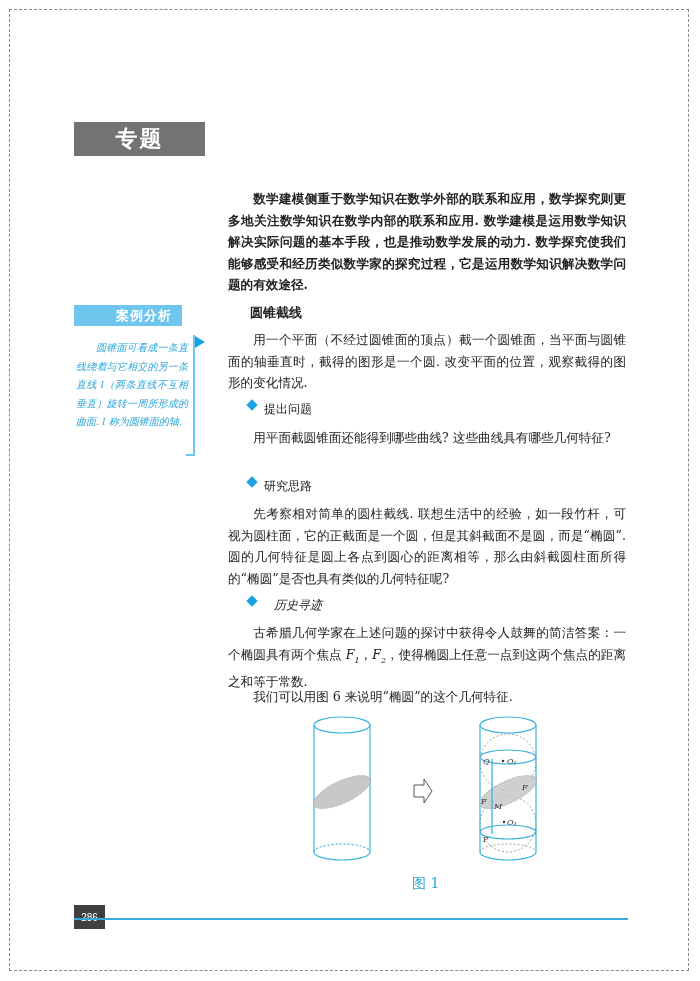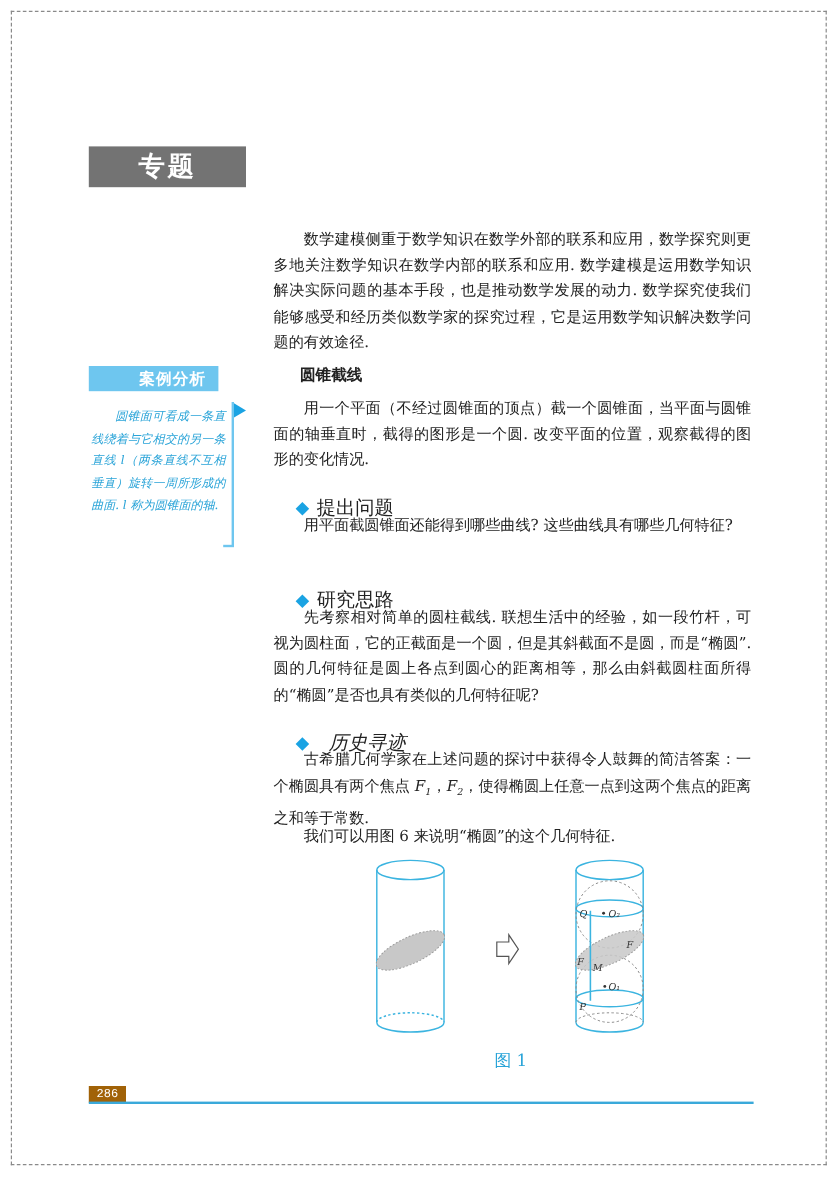--- a/index.html
+++ b/index.html
@@ -10,49 +10,49 @@
   .header { position:absolute; left:74px; top:122px; width:554px; height:34px; display:flex; }
   .header-tag { width:131px; background:#737373; color:#fff; display:flex; align-items:center; justify-content:center;
          font-size:22px; font-weight:bold; letter-spacing:2px; }
   .header-title { flex:1; background:#c9e8f8; display:flex; align-items:center; padding-left:22px;
          font-size:22px; font-weight:bold; color:#1a1a1a; letter-spacing:1px; }
   .para { position:absolute; left:228px; width:398px; font-size:12.6px; line-height:21.5px;
          text-align:justify; margin:0; }
   .indent { text-indent:2em; }
   .section-title { position:absolute; left:250px; font-size:13px; font-weight:bold;
          font-family:"DejaVu Sans","Liberation Sans",sans-serif; }
-  .subhead { position:absolute; left:248px; font-size:16px; display:flex; align-items:center; gap:6px;margin-top:12px; }
+  .subhead { position:absolute; left:248px; font-size:12px; display:flex; align-items:flex-start; gap:6px; }
   .diamond { width:8px; height:8px; background:#1aa3e3; transform:rotate(45deg); display:inline-block; margin-right:2px; }
   .side-tag { position:absolute; left:74px; top:305px; width:108px; height:21px; background:#6ec6ef;
          color:#fff; font-family:"DejaVu Sans","Liberation Sans",sans-serif; font-size:13px; font-weight:bold;
          display:flex; align-items:center; justify-content:flex-end; padding-right:10px; box-sizing:border-box; letter-spacing:1px; }
   .side-note { position:absolute; left:76px; top:339px; width:112px; font-size:10px; line-height:18.5px;
          color:#2aa4d8; font-style:italic; text-align:justify; text-indent:2em; margin:0; }
   .side-bar { position:absolute; left:193px; top:335px; width:2px; height:120px; background:#6ec6ef; }
   .side-bar-foot { position:absolute; left:186px; top:454px; width:9px; height:2px; background:#6ec6ef; }
   .side-flag { position:absolute; left:195px; top:336px; width:0; height:0;
          border-top:6px solid transparent; border-bottom:6px solid transparent; border-left:10px solid #1aa3e3; }
   .figure { position:absolute; left:300px; top:712px; width:280px; height:160px; }
   .fig-caption { position:absolute; left:412px; top:875px; font-size:14px; color:#2aa4d8; }
-  .footer-num { position:absolute; left:74px; top:905px; width:31px; height:14px; background:#a16207; color:#fff;
-         font-family:Liberation Mono, monospace; font-size:10px; display:flex; align-items:center; justify-content:center; }
+  .footer-num { position:absolute; left:74px; top:905px; width:31px; height:24px; background:#404040; color:#fff;
+         font-family:Liberation Sans, sans-serif; font-size:10px; display:flex; align-items:center; justify-content:center; }
   .footer-line { position:absolute; left:74px; top:918px; width:554px; height:1.5px; background:#3aa9da; }
   .math { font-style:italic; font-family:"DejaVu Serif","Liberation Serif",serif; }
   sub { font-size:8px; }
 </style>
 </head>
 <body>
 
 <div class="page-border"></div>
 
 <div class="header">
   <div class="header-tag">专题</div>
 </div>
 
-<p class="para indent" style="top:188px;">数学建模侧重于数学知识在数学外部的联系和应用，数学探究则更多地关注数学知识在数学内部的联系和应用. 数学建模是运用数学知识解决实际问题的基本手段，也是推动数学发展的动力. 数学探究使我们能够感受和经历类似数学家的探究过程，它是运用数学知识解决数学问题的有效途径.</p>
+<p class="para indent" style="top:188px;font-weight:bold;">数学建模侧重于数学知识在数学外部的联系和应用，数学探究则更多地关注数学知识在数学内部的联系和应用. 数学建模是运用数学知识解决实际问题的基本手段，也是推动数学发展的动力. 数学探究使我们能够感受和经历类似数学家的探究过程，它是运用数学知识解决数学问题的有效途径.</p>
 
 <div class="side-tag">案例分析</div>
 <p class="side-note">圆锥面可看成一条直线绕着与它相交的另一条直线 l（两条直线不互相垂直）旋转一周所形成的曲面. l 称为圆锥面的轴.</p>
 <div class="side-bar"></div>
 <div class="side-bar-foot"></div>
 <div class="side-flag"></div>
 
 <div class="section-title" style="top:304px;">圆锥截线</div>
 
 <p class="para indent" style="top:329px;">用一个平面（不经过圆锥面的顶点）截一个圆锥面，当平面与圆锥面的轴垂直时，截得的图形是一个圆. 改变平面的位置，观察截得的图形的变化情况.</p>

